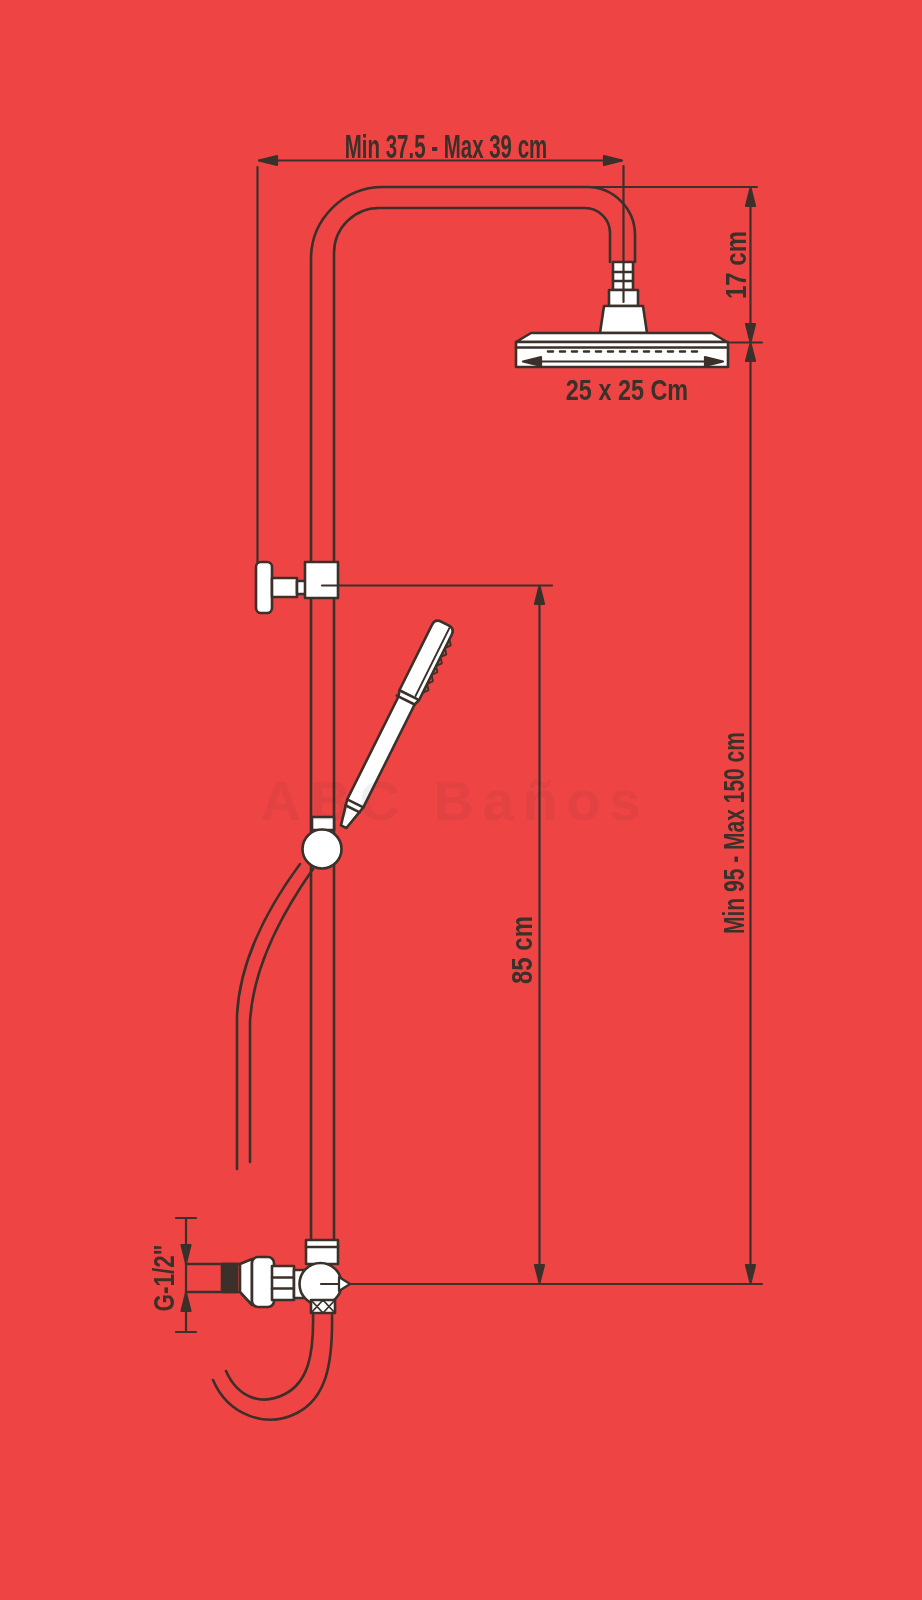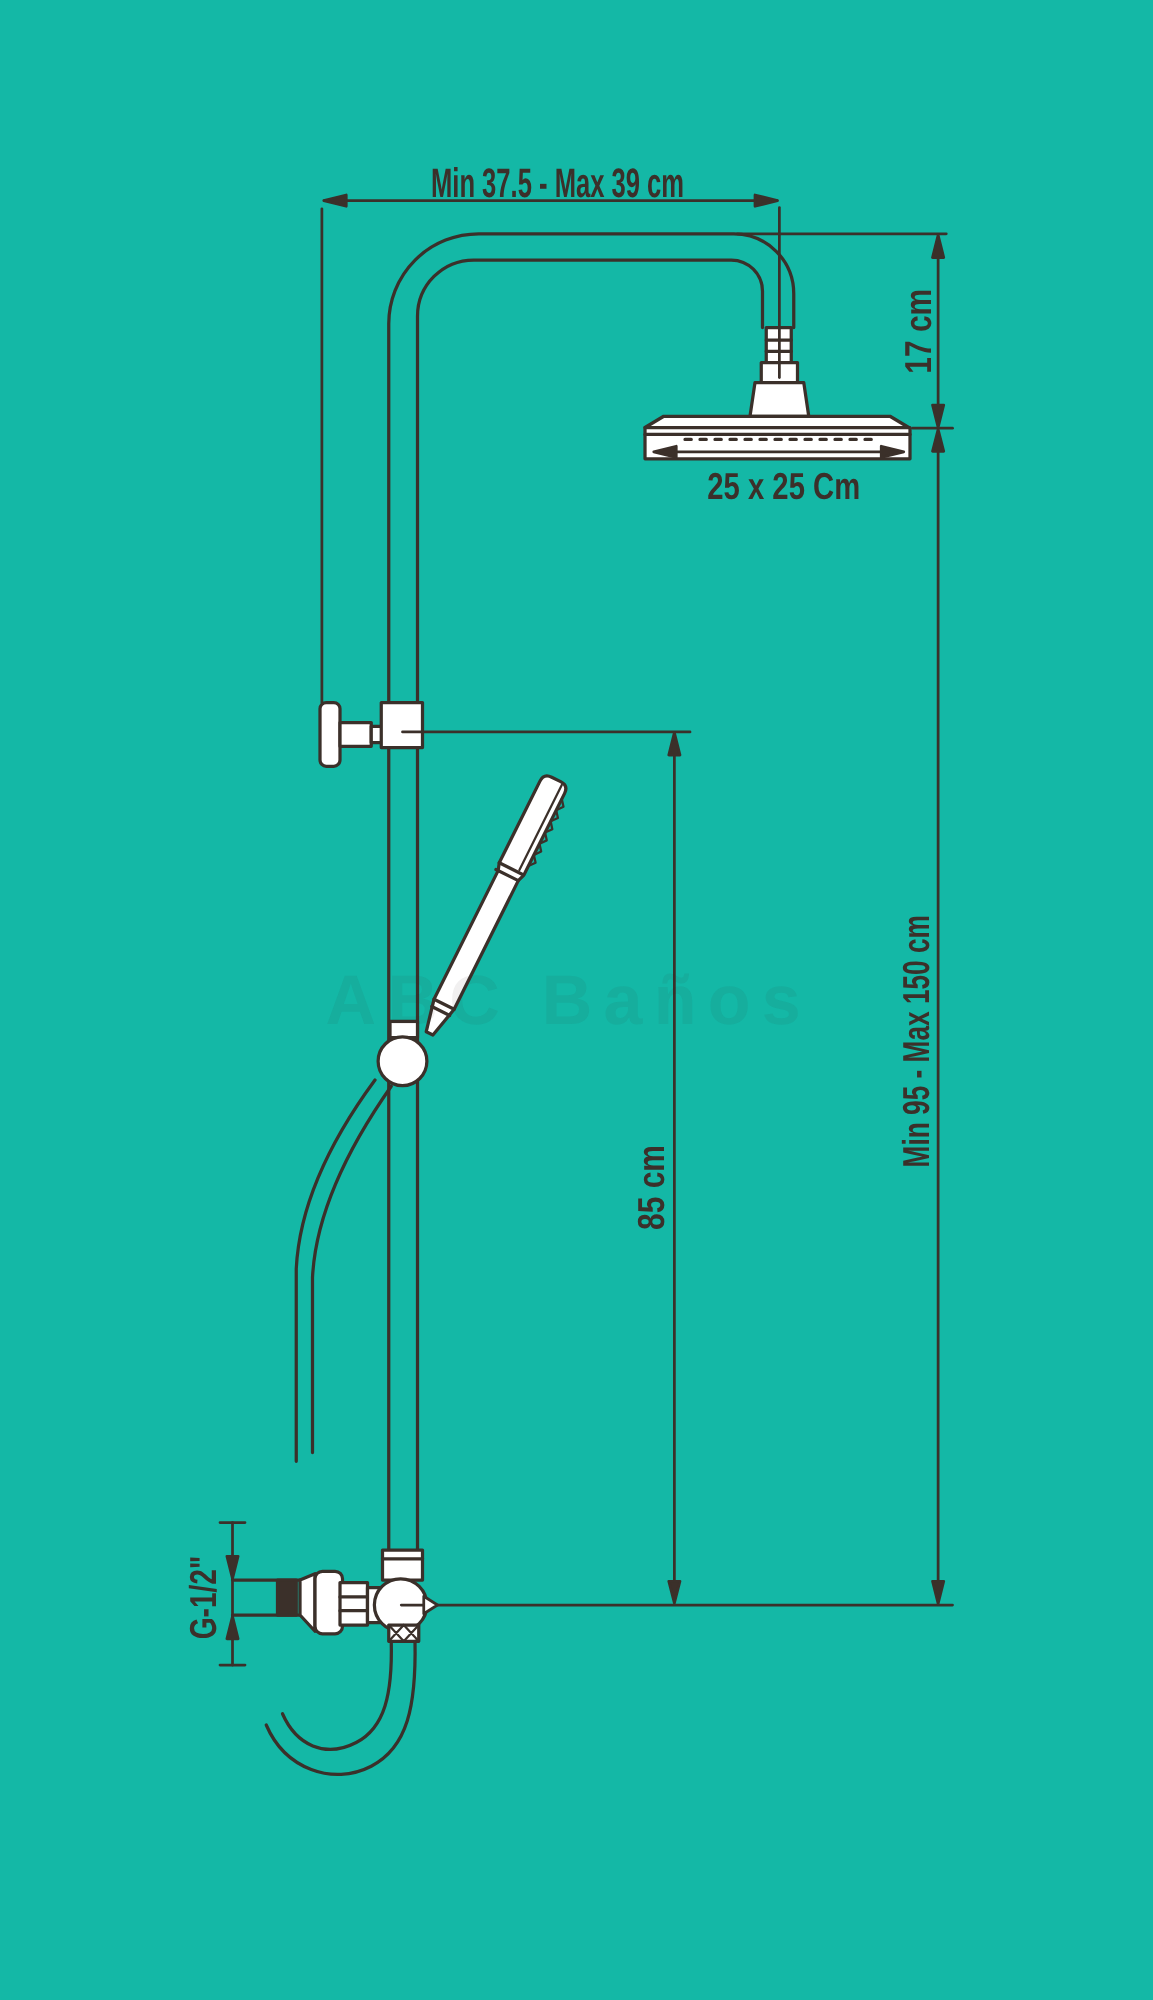--- a/index.html
+++ b/index.html
@@ -1,19 +1,19 @@
 <!DOCTYPE html>
 <html><head>
 <meta charset="utf-8">
 <style>
   html,body{margin:0;padding:0;background:#ffffff;}
   #canvas{
     position:relative;
     width:922px;height:1600px;
-    background:#14b8a6;
+    background:#ef4444;
     font-family:"Liberation Sans", sans-serif;
     overflow:hidden;
   }
   #drawing{position:absolute;left:0;top:0;}
   .lbl{
     position:absolute;
     font-weight:bold;
     color:#3b302a;
     white-space:nowrap;
     line-height:1;

